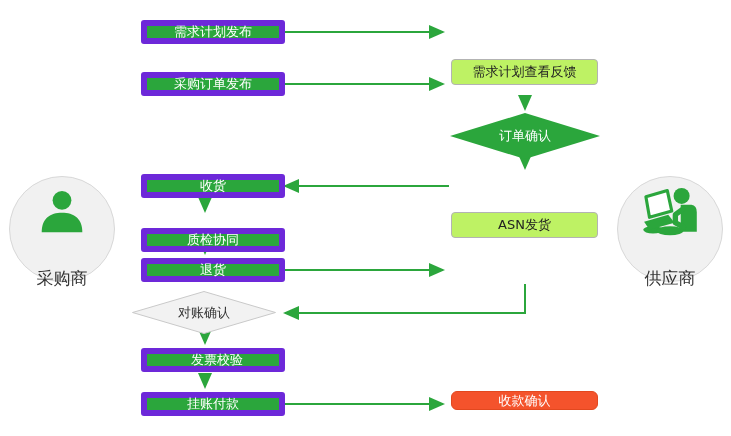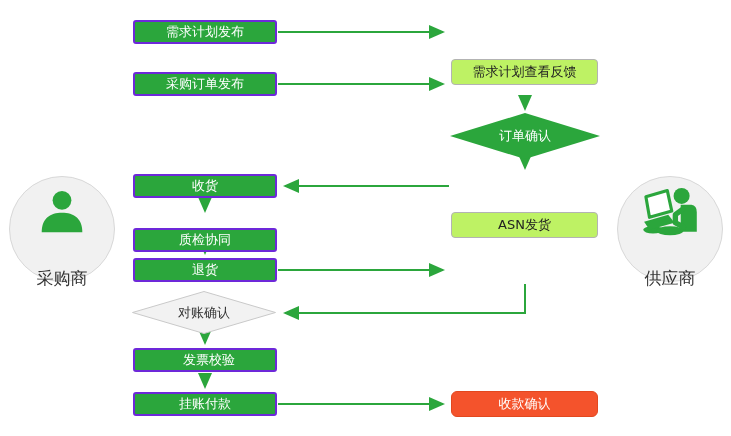--- a/index.html
+++ b/index.html
@@ -6,28 +6,28 @@
   #canvas{
     position:relative;width:731px;height:436px;background:#ffffff;overflow:hidden;
     font-family:"DejaVu Sans","Liberation Sans",sans-serif;
   }
   .node{
     position:absolute;display:flex;align-items:center;justify-content:center;
     font-size:13px;box-sizing:border-box;white-space:nowrap;
   }
   .gbox{
     width:144px;height:24px;background:#2BA63C;color:#ffffff;
-    border:2px solid #6d28d9;border-radius:3px;
+    border:6px solid #6d28d9;border-radius:3px;margin-left:8px;
   }
   .wbox{
     width:147px;height:26px;background:#bef264;color:#222222;
     border:1px solid #B3B3B3;border-radius:4px;margin-top:40px;
   }
   .rbox{
-    width:147px;height:26px;background:#F4532C;color:#ffffff;
+    width:147px;height:19px;background:#F4532C;color:#ffffff;
     border:1px solid #E2481F;border-radius:6px;font-family:Liberation Mono, monospace;
   }
   .diamond{position:absolute;}
   .diamond svg{position:absolute;left:0;top:0;width:100%;height:100%;}
   .diamond .dlabel{
     position:absolute;left:0;top:0;width:100%;height:100%;
     display:flex;align-items:center;justify-content:center;font-size:13px;text-align:right;
   }
   .diamond.green .dlabel{color:#ffffff;}
   .diamond.gray .dlabel{color:#333333;}

